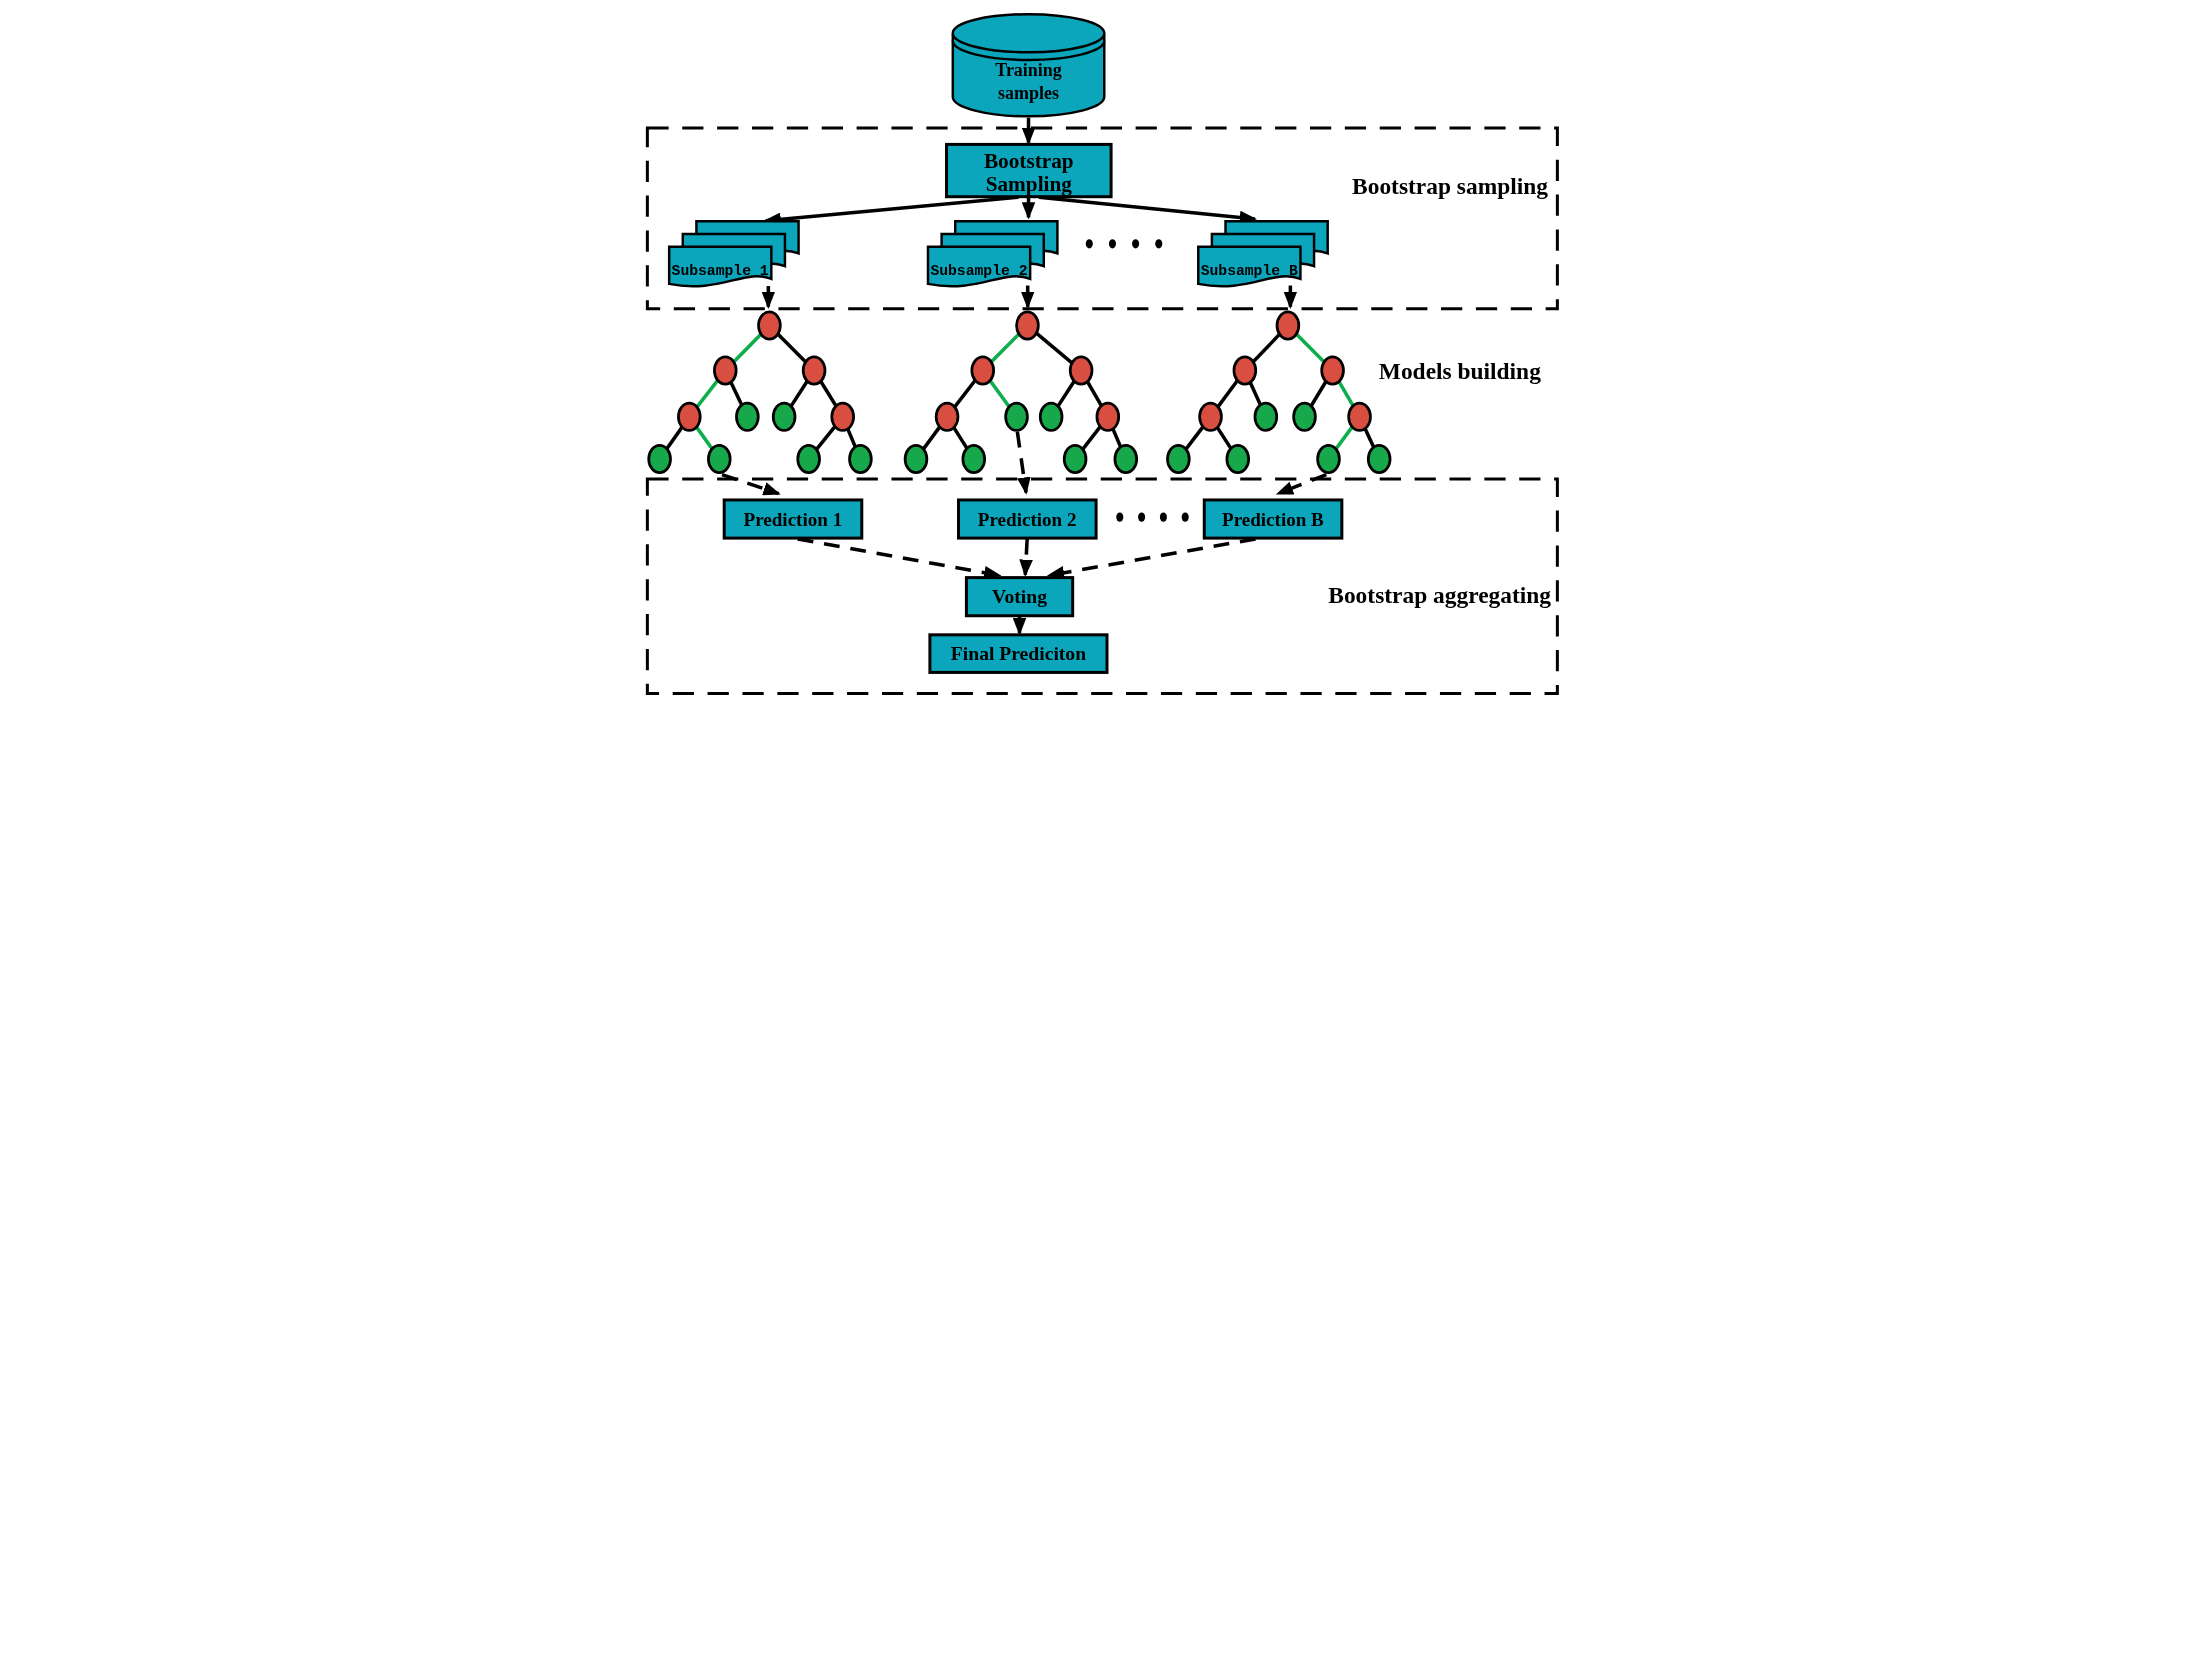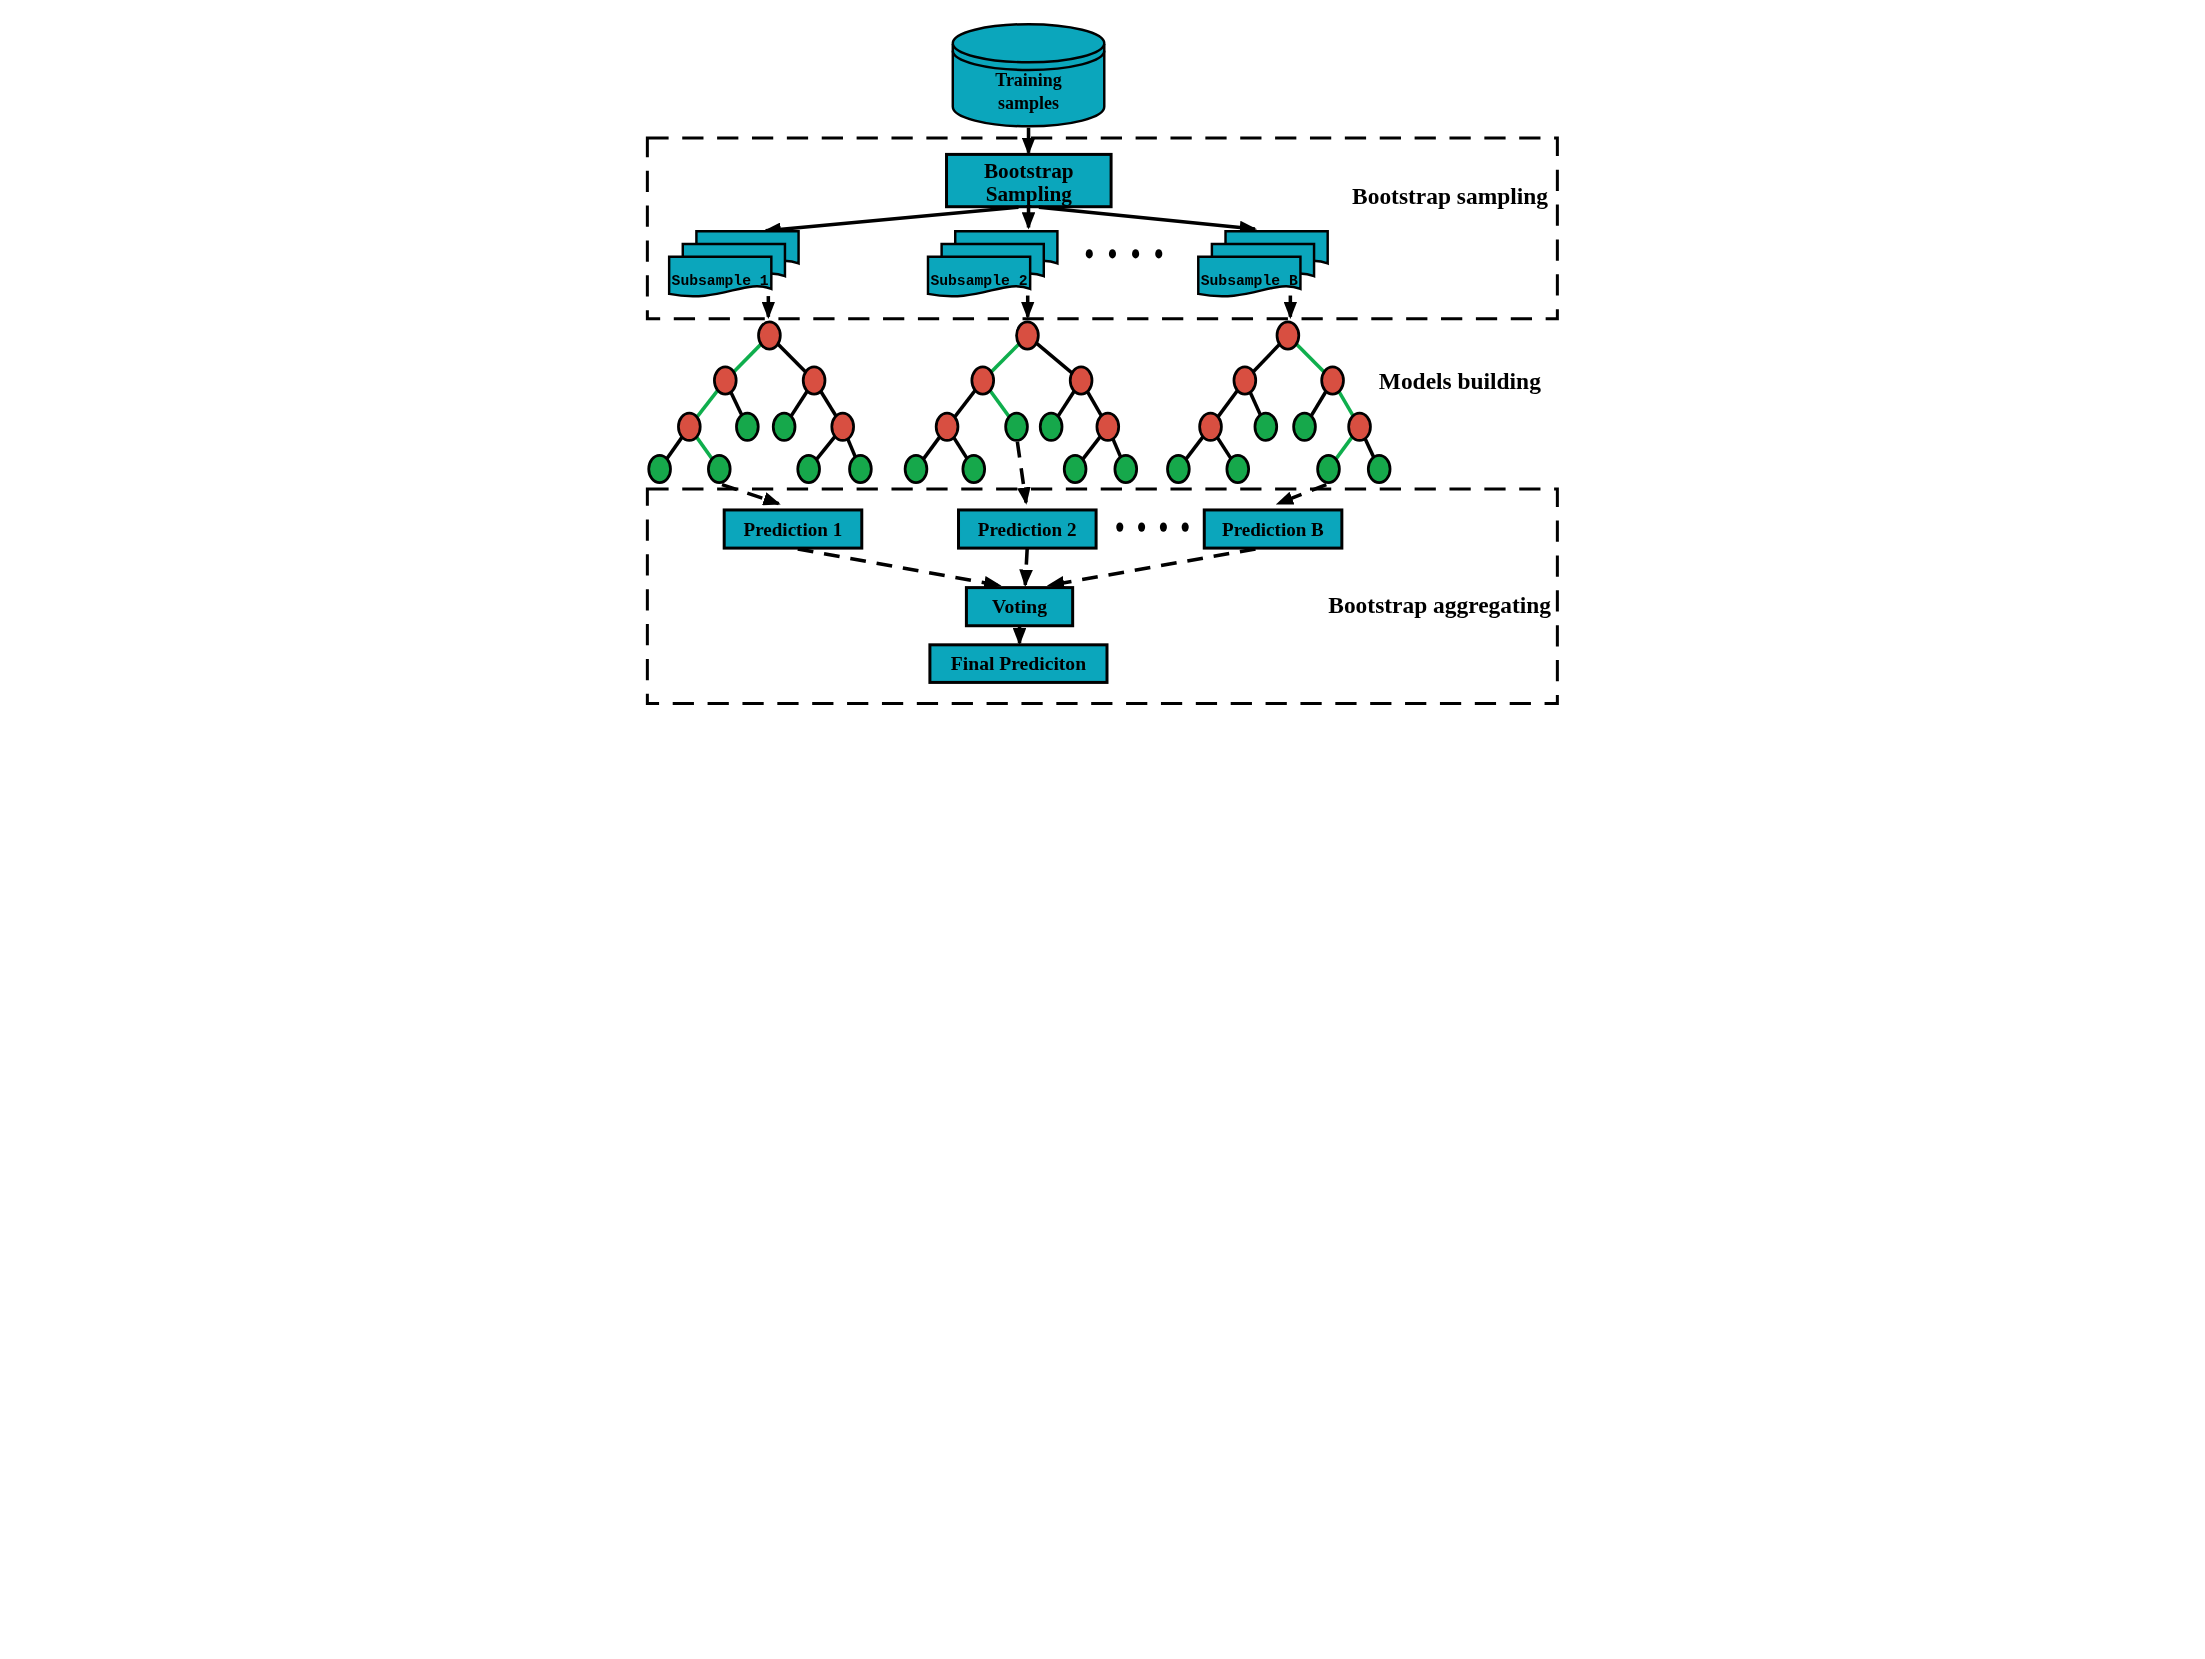--- a/index.html
+++ b/index.html
@@ -1,17 +1,17 @@
 <!DOCTYPE html>
 <html style="font-size:10.3px"><head>
 <meta charset="utf-8">
 <style>
   html,body{margin:0;padding:0;background:#ffffff;}
   body{font-family:"Liberation Serif", serif;}
-  .stage{width:100%;max-width:931px;margin:10px auto;text-align:right;}
+  .stage{width:100%;max-width:931px;margin:0 auto;text-align:right;}
   svg{display:block;width:100%;height:auto;}
   text{user-select:none;}
   .boxlabel{font-family:"Liberation Serif","DejaVu Serif",serif;font-weight:bold;fill:#000;}
   .monolabel{font-family:"Liberation Mono","DejaVu Sans Mono",monospace;font-weight:bold;fill:#000;}
   .seclabel{font-family:"Liberation Serif","DejaVu Serif",serif;font-weight:bold;fill:#000;}
 </style>
 </head>
 <body>
 
 <div class="stage">

